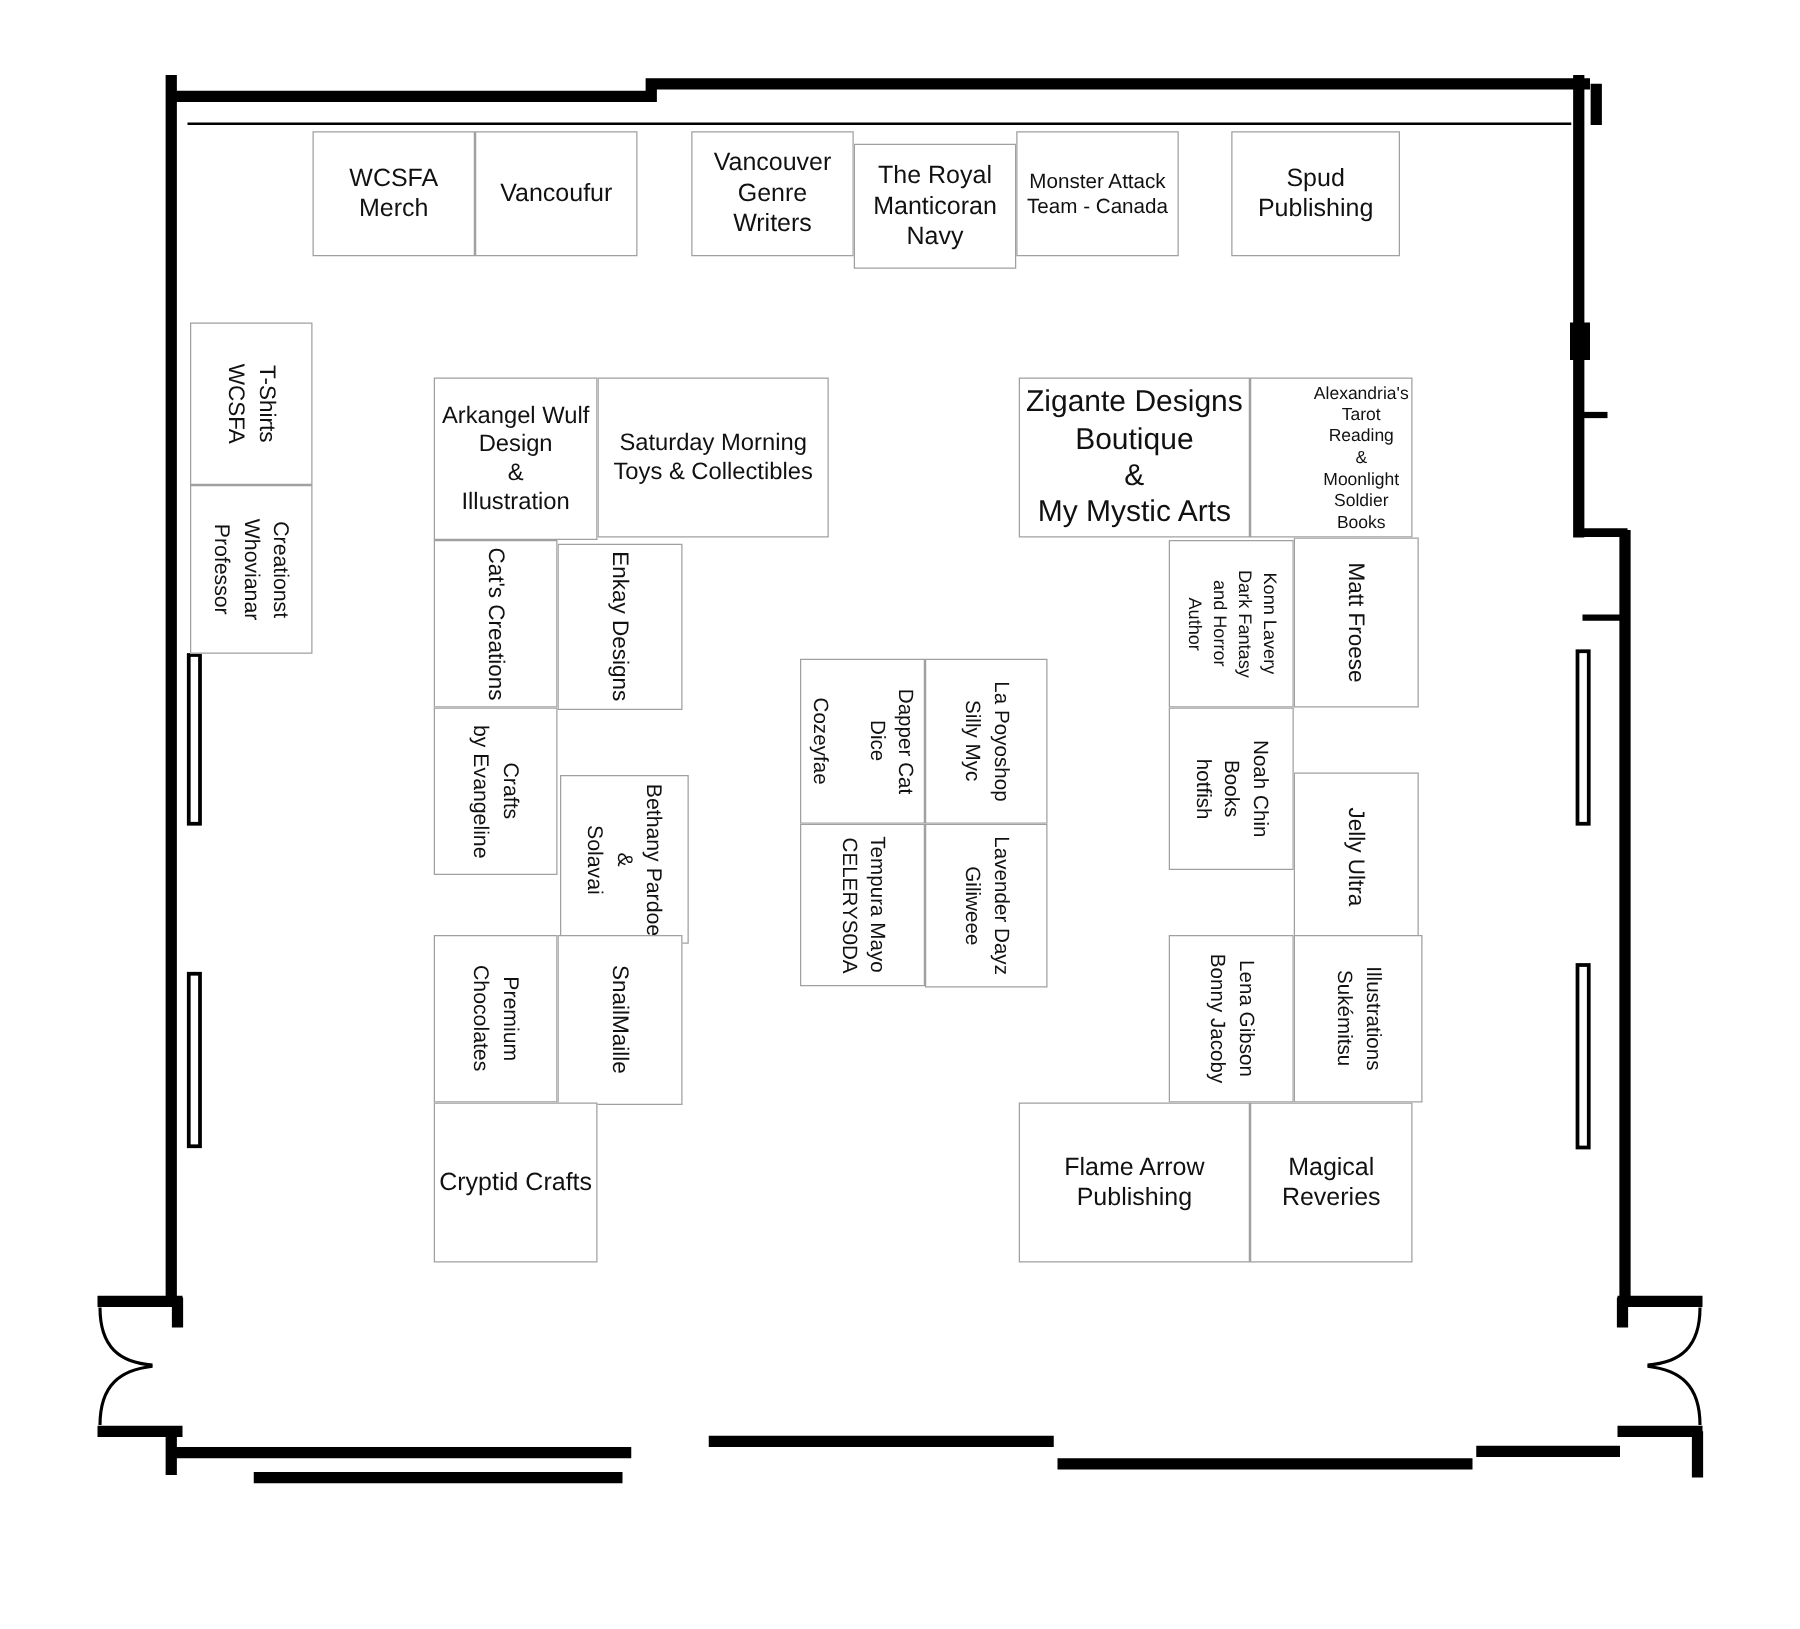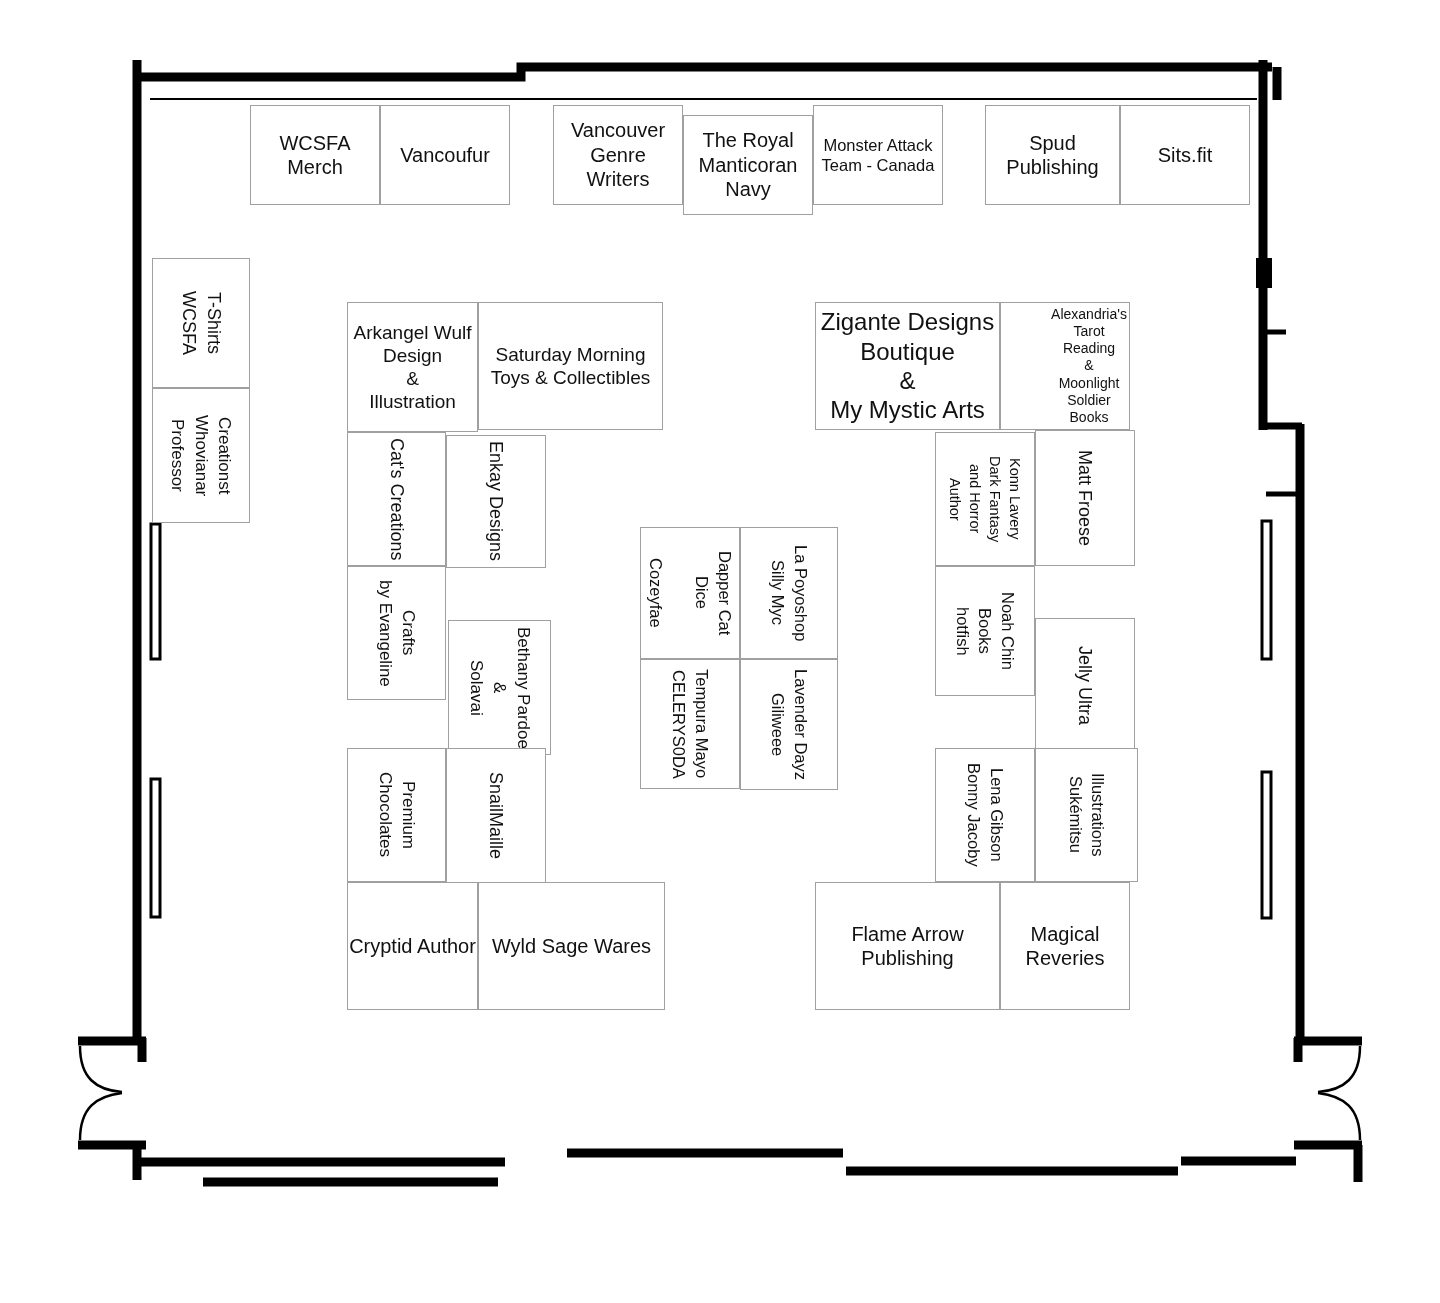--- a/index.html
+++ b/index.html
@@ -85,23 +85,20 @@
 Navy</div>
       </div>
       <div class="booth horiz" style="left: 813px; top: 105px; width: 130px; height: 100px;">
         <div class="booth-label" style="font-size: 16.5px;">Monster Attack
 Team - Canada</div>
       </div>
       <div class="booth horiz" style="left: 985px; top: 105px; width: 135px; height: 100px;">
         <div class="booth-label" style="font-size: 20px;">Spud
 Publishing</div>
       </div>
-      <div class="booth horiz" style="left: 1120px; top: 105px; width: 130px; height: 100px;">
-        <div class="booth-label" style="font-size: 20px;">Sits.fit</div>
-      </div>
       <div class="booth vert" style="left: 152px; top: 258px; width: 98px; height: 130px;">
         <div class="booth-label" style="font-size: 18px;">WCSFA
 T-Shirts</div>
       </div>
       <div class="booth vert" style="left: 152px; top: 388px; width: 98px; height: 135px;">
         <div class="booth-label" style="font-size: 17px;">Professor
 Whovianar
 Creationst</div>
       </div>
       <div class="booth horiz" style="left: 347px; top: 302px; width: 131px; height: 130px;">
@@ -130,24 +127,21 @@
 Bethany Pardoe</div>
       </div>
       <div class="booth vert" style="left: 347px; top: 748px; width: 99px; height: 134px;">
         <div class="booth-label" style="font-size: 17px;">Chocolates
 Premium</div>
       </div>
       <div class="booth vert" style="left: 446px; top: 748px; width: 100px; height: 136px;">
         <div class="booth-label" style="font-size: 18px;">SnailMaille</div>
       </div>
       <div class="booth horiz" style="left: 347px; top: 882px; width: 131px; height: 128px;">
-        <div class="booth-label" style="font-size: 20px;">Cryptid Author</div>
-      </div>
-      <div class="booth horiz" style="left: 478px; top: 882px; width: 187px; height: 128px;">
-        <div class="booth-label" style="font-size: 20px;">Wyld Sage Wares</div>
+        <div class="booth-label" style="font-size: 20px;">Cryptid Crafts</div>
       </div>
       <div class="booth vert" style="left: 640px; top: 527px; width: 100px; height: 132px;">
         <div class="booth-label" style="font-size: 16.5px;">Cozeyfae
 
 Dice
 Dapper Cat</div>
       </div>
       <div class="booth vert" style="left: 740px; top: 527px; width: 98px; height: 132px;">
         <div class="booth-label" style="font-size: 16.5px;">Silly Myc
 La Poyoshop</div>

